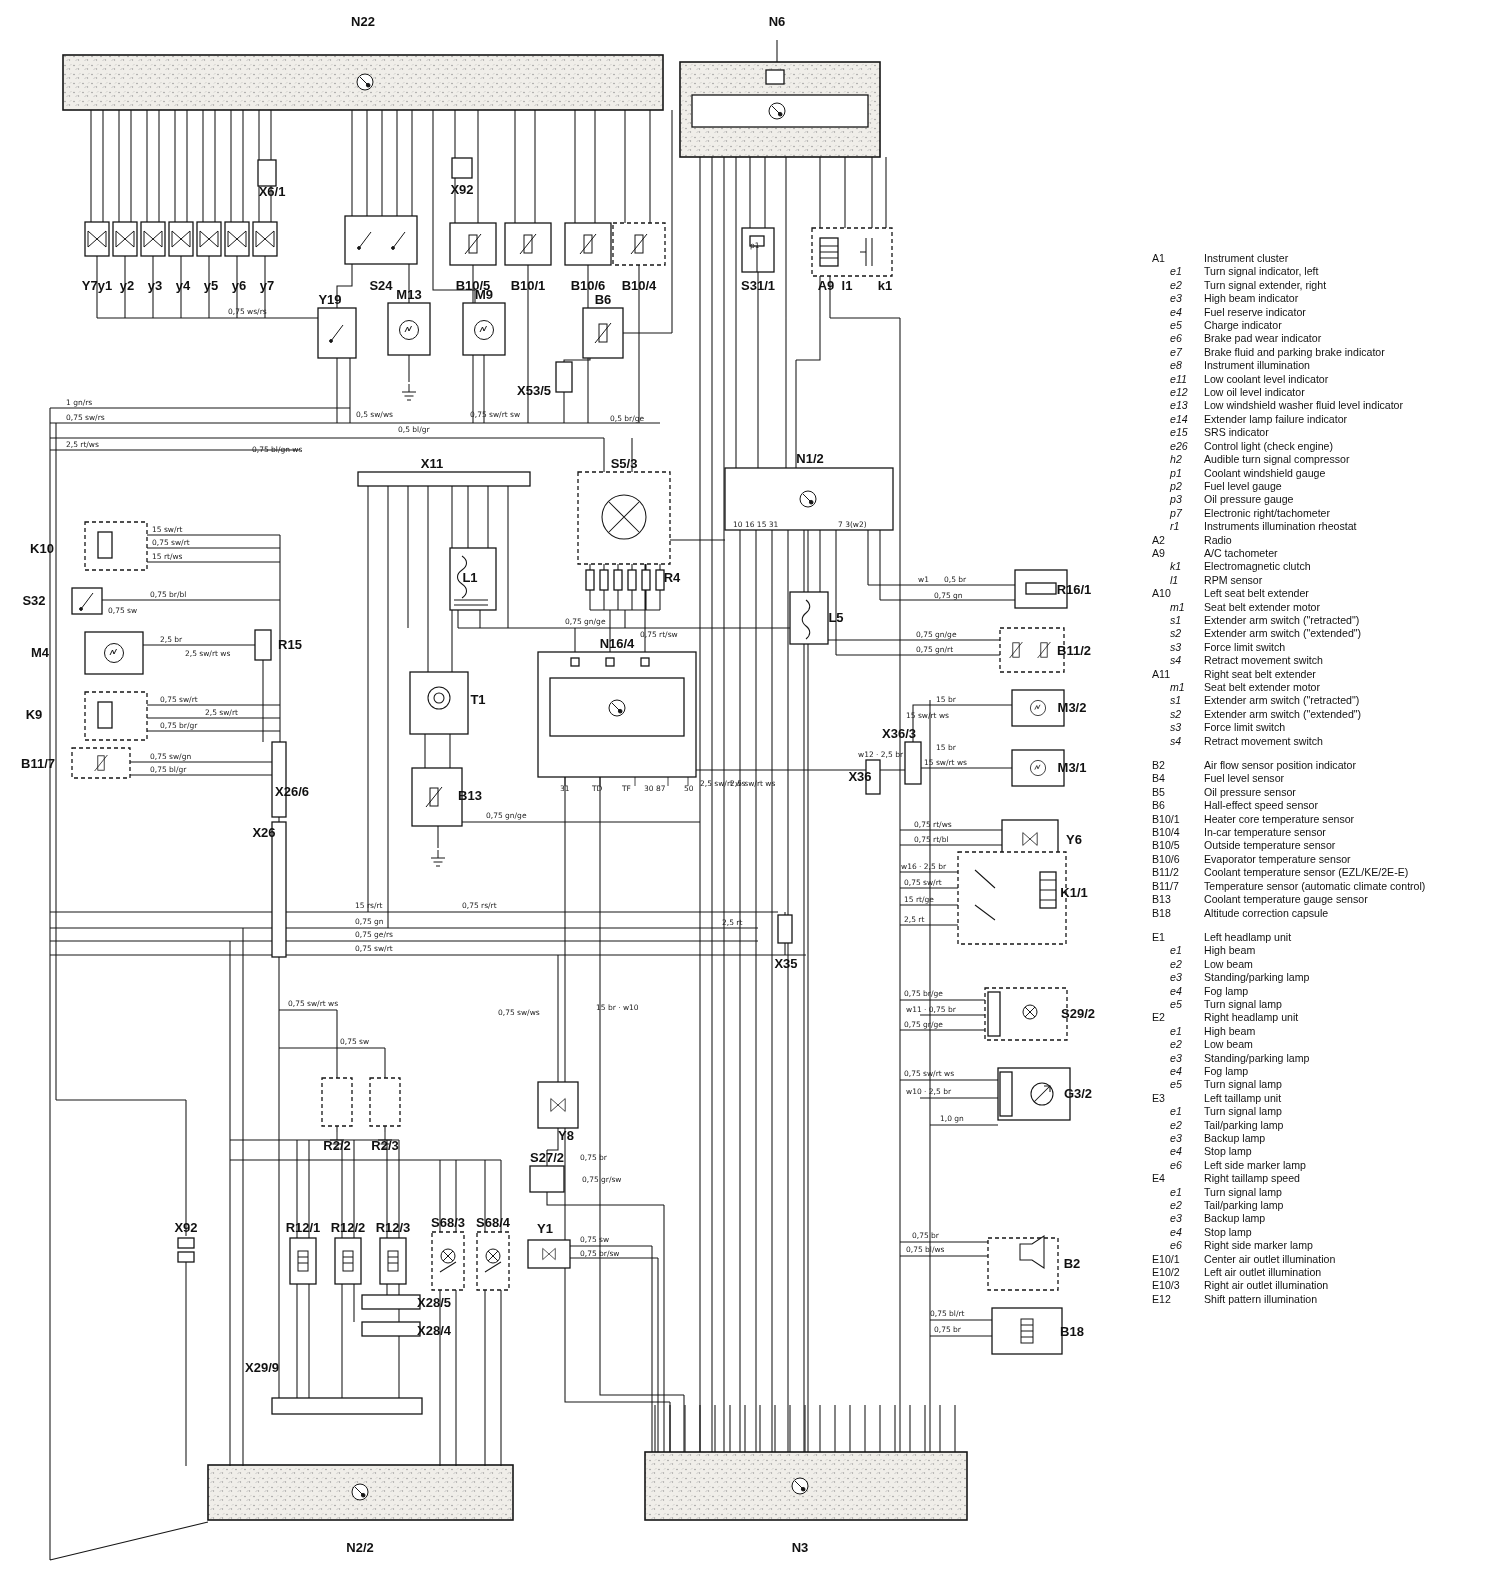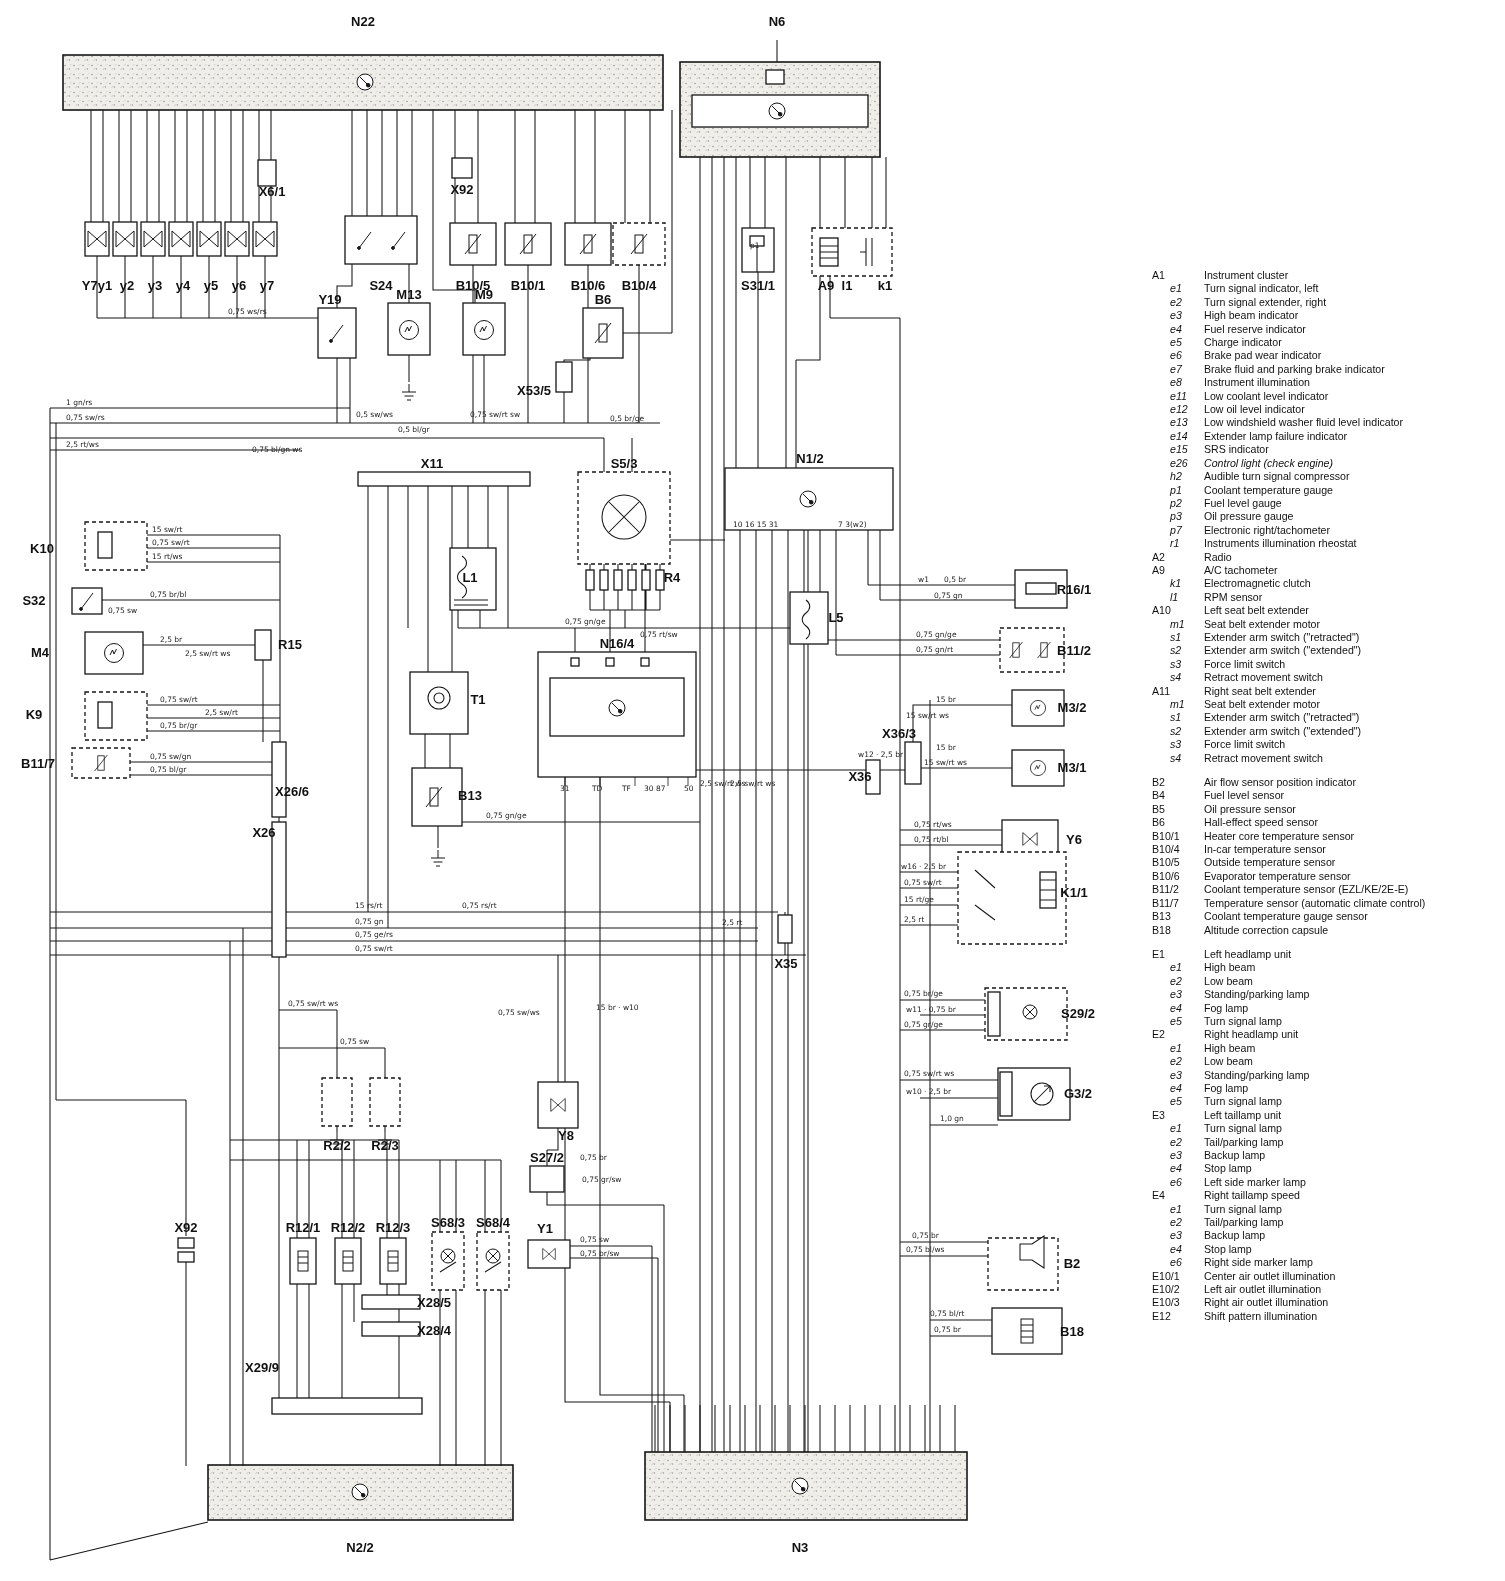--- a/index.html
+++ b/index.html
@@ -6,27 +6,27 @@
   body{width:1505px;height:1581px;background:#fff;position:relative;
        font-family:"Liberation Sans",sans-serif;overflow:hidden}
   svg{position:absolute;left:0;top:0}
   .b{fill:#fff;stroke:#161616;stroke-width:1.3}
   .sp{fill:url(#speck);stroke:#161616;stroke-width:1.6}
   .w{fill:none;stroke:#161616;stroke-width:1.05}
   .d{stroke-dasharray:4 3}
   .thin{stroke-width:.8}
   text.part{font:bold 13px "Liberation Sans",sans-serif;fill:#111;text-anchor:middle}
   text.wire{font:7.5px "DejaVu Sans",sans-serif;fill:#222;text-anchor:start}
-  .legend{position:absolute;left:1152px;top:269px;width:352px}
+  .legend{position:absolute;left:1152px;top:252px;width:352px}
   .lr{display:flex;align-items:baseline;font-size:10.6px;line-height:13.4px;color:#111}
   .lr .code{flex:0 0 52px}
   .lr .desc{flex:1}
   .lr.sub .code{margin-left:18px;flex-basis:34px;font-style:italic}
   .lr.gap{margin-top:11px}
-  .lr.em .desc{font-style:italic}
+  .lr.em .desc{}
 </style>
 </head>
 <body>
 
 <svg width="1505" height="1581" viewBox="0 0 1505 1581">
   <defs>
     <pattern id="speck" width="9" height="9" patternUnits="userSpaceOnUse">
       <rect width="9" height="9" fill="#f0eee9"></rect>
       <circle cx="2" cy="2.5" r=".7" fill="#8a8a8a"></circle>
       <circle cx="6.5" cy="6" r=".7" fill="#9a9a9a"></circle>
@@ -452,21 +452,21 @@
       <div class="lr sub em">
       <span class="code">e26</span>
       <span class="desc">Control light (check engine)</span>
     </div>
       <div class="lr sub">
       <span class="code">h2</span>
       <span class="desc">Audible turn signal compressor</span>
     </div>
       <div class="lr sub">
       <span class="code">p1</span>
-      <span class="desc">Coolant temperature gauge</span>
+      <span class="desc">Coolant windshield gauge</span>
     </div>
       <div class="lr sub">
       <span class="code">p2</span>
       <span class="desc">Fuel level gauge</span>
     </div>
       <div class="lr sub">
       <span class="code">p3</span>
       <span class="desc">Oil pressure gauge</span>
     </div>
       <div class="lr sub">

